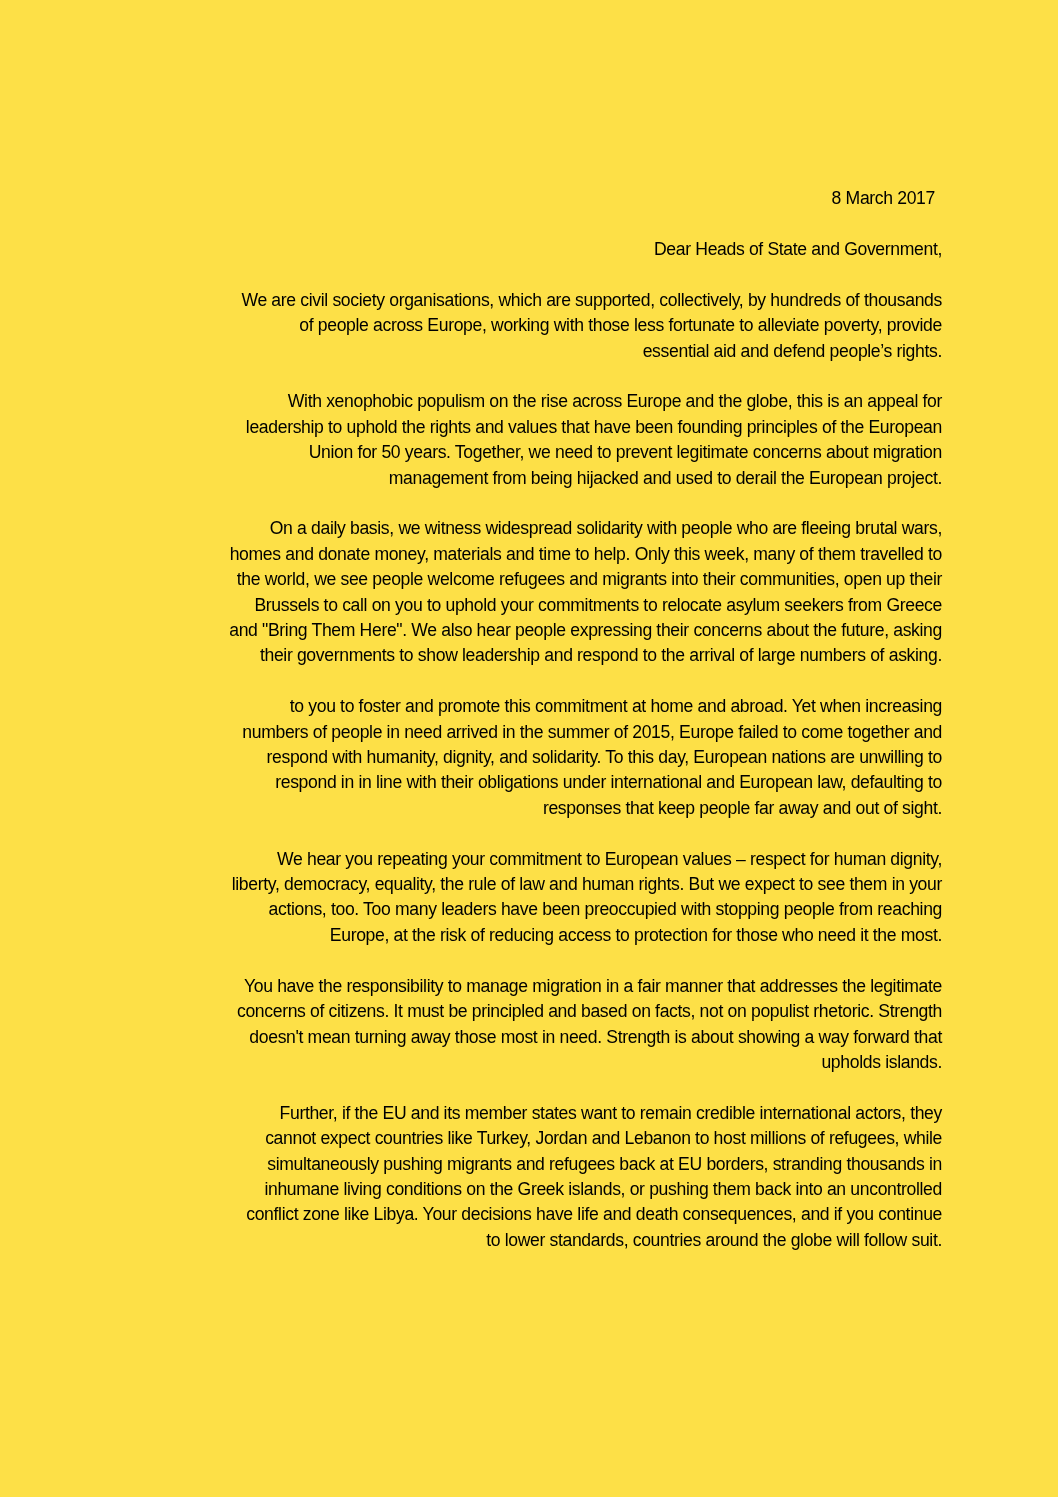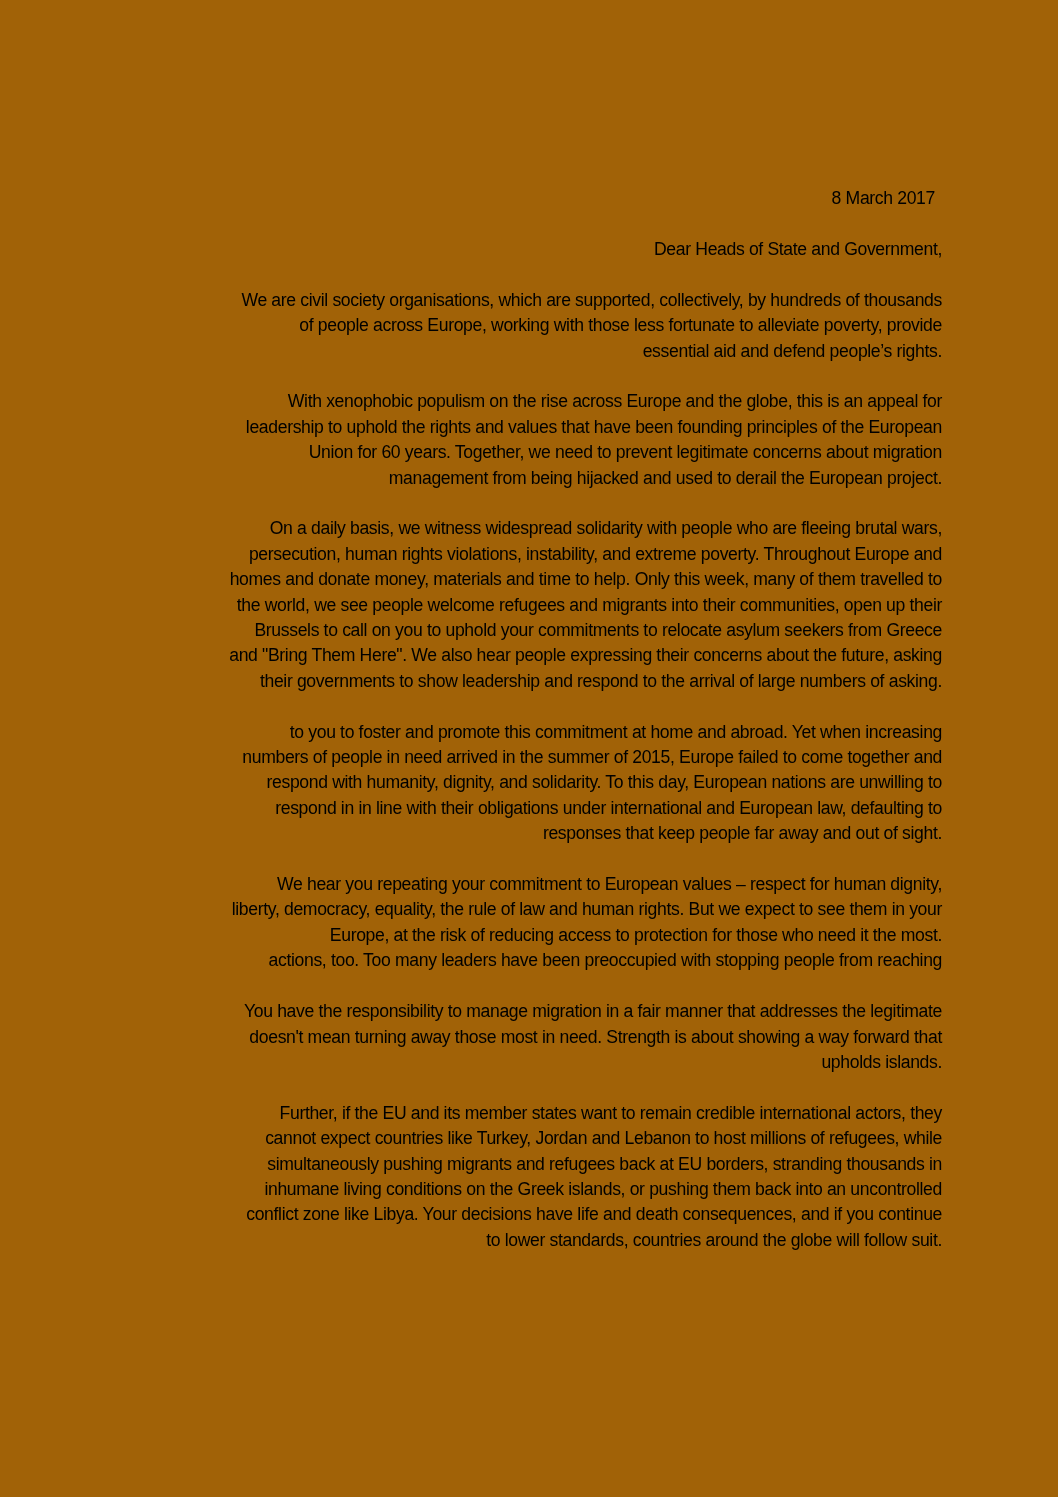--- a/index.html
+++ b/index.html
@@ -1,19 +1,19 @@
 <!DOCTYPE html>
 <html><head>
 <meta charset="utf-8">
 <style>
   html, body { margin: 0; padding: 0; background: #ffffff; }
   body { width: 1058px; height: 1497px; position: relative; overflow: hidden; }
   .page {
     position: absolute; left: 0; top: 0; width: 1058px; height: 1497px;
-    background: #a16207; color: #000000;
+    background: #fde047; color: #000000;
     font-family: "Liberation Sans", sans-serif;
     font-size: 17.6px; line-height: 25.4px;
     letter-spacing: -0.35px;
   }
   .date { position: absolute; top: 186px; right: 123px; text-align: right; white-space: nowrap; }
   .body { position: absolute; left: 122px; top: 237px; width: 820px; text-align: right; }
   .greeting { margin: 0 0 25.4px 0; white-space: nowrap; }
   .para { margin: 0 0 25.4px 0; }
   .line { display: block; white-space: nowrap; margin-left: 18px; }
 </style>
@@ -28,51 +28,51 @@
 
     <p class="para">
       <span class="line">We are civil society organisations, which are supported, collectively, by hundreds of thousands</span>
       <span class="line">of people across Europe, working with those less fortunate to alleviate poverty, provide</span>
       <span class="line">essential aid and defend people’s rights.</span>
     </p>
 
     <p class="para">
       <span class="line">With xenophobic populism on the rise across Europe and the globe, this is an appeal for</span>
       <span class="line">leadership to uphold the rights and values that have been founding principles of the European</span>
-      <span class="line">Union for 60 years. Together, we need to prevent legitimate concerns about migration</span>
+      <span class="line">Union for 50 years. Together, we need to prevent legitimate concerns about migration</span>
       <span class="line">management from being hijacked and used to derail the European project.</span>
     </p>
 
     <p class="para">
       <span class="line">On a daily basis, we witness widespread solidarity with people who are fleeing brutal wars,</span>
-      <span class="line">persecution, human rights violations, instability, and extreme poverty. Throughout Europe and</span>
       <span class="line">homes and donate money, materials and time to help. Only this week, many of them travelled to</span>
       <span class="line">the world, we see people welcome refugees and migrants into their communities, open up their</span>
       <span class="line">Brussels to call on you to uphold your commitments to relocate asylum seekers from Greece</span>
       <span class="line">and "Bring Them Here". We also hear people expressing their concerns about the future, asking</span>
       <span class="line">their governments to show leadership and respond to the arrival of large numbers of asking.</span>
     </p>
 
     <p class="para">
       <span class="line">to you to foster and promote this commitment at home and abroad. Yet when increasing</span>
       <span class="line">numbers of people in need arrived in the summer of 2015, Europe failed to come together and</span>
       <span class="line">respond with humanity, dignity, and solidarity.  To this day, European nations are unwilling to</span>
       <span class="line">respond in in line with their obligations under international and European law, defaulting to</span>
       <span class="line">responses that keep people far away and out of sight.</span>
     </p>
 
     <p class="para">
       <span class="line">We hear you repeating your commitment to European values – respect for human dignity,</span>
       <span class="line">liberty, democracy, equality, the rule of law and human rights. But we expect to see them in your</span>
+      <span class="line">actions, too. Too many leaders have been preoccupied with stopping people from reaching</span>
       <span class="line">Europe, at the risk of reducing access to protection for those who need it the most.</span>
-      <span class="line">actions, too. Too many leaders have been preoccupied with stopping people from reaching</span>
     </p>
 
     <p class="para">
       <span class="line">You have the responsibility to manage migration in a fair manner that addresses the legitimate</span>
+      <span class="line">concerns of citizens. It must be principled and based on facts, not on populist rhetoric. Strength</span>
       <span class="line">doesn't mean turning away those most in need. Strength is about showing a way forward that</span>
       <span class="line">upholds islands.</span>
     </p>
 
     <p class="para">
       <span class="line">Further, if the EU and its member states want to remain credible international actors, they</span>
       <span class="line">cannot expect countries like Turkey, Jordan and Lebanon to host millions of refugees, while</span>
       <span class="line">simultaneously pushing migrants and refugees back at EU borders, stranding thousands in</span>
       <span class="line">inhumane living conditions on the Greek islands, or pushing them back into an uncontrolled</span>
       <span class="line">conflict zone like Libya. Your decisions have life and death consequences, and if you continue</span>

